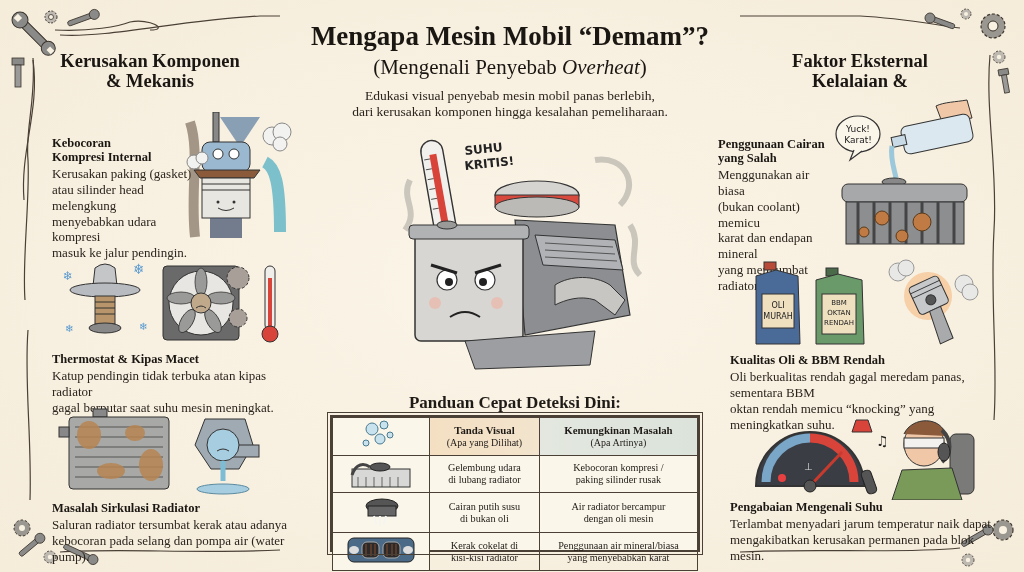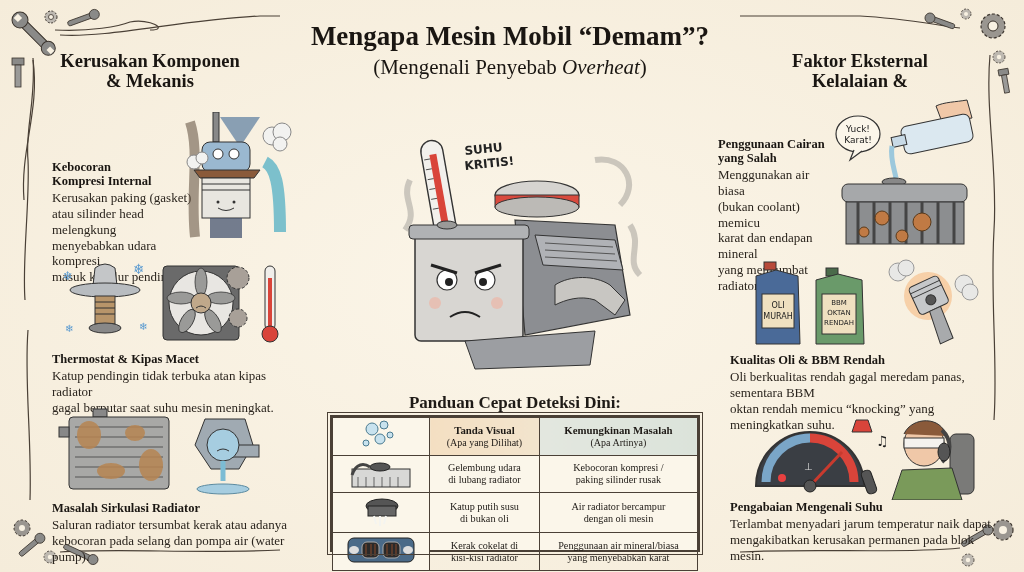--- a/index.html
+++ b/index.html
@@ -138,27 +138,31 @@
     <g transform="translate(968,560)">
       <circle r="6" fill="#bdb8b0" stroke="#3b342d" stroke-width="0.8" stroke-dasharray="2 1.5"></circle>
       <circle r="2.2" fill="#f8f1e2"></circle>
     </g>
   </svg>
 
   <div class="section-title main-title">Mengapa Mesin Mobil “Demam”?</div>
   <div class="section-title subtitle">
     <span>(Mengenali Penyebab </span><em>Overheat</em><span>)</span>
   </div>
+  <div class="intro">
+    <div>Edukasi visual penyebab mesin mobil panas berlebih,</div>
+    <div>dari kerusakan komponen hingga kesalahan pemeliharaan.</div>
+  </div>
 
   <div class="section-title left-title">
     <div>Kerusakan Komponen</div>
     <div>&amp; Mekanis</div>
   </div>
 
-  <div class="item" style="left:52px; top:136px; width:140px;margin-top:24px;">
+  <div class="item" style="left:52px; top:136px; width:140px;">
     <h3>
         <div>Kebocoran</div>
         <div>Kompresi Internal</div>
       </h3>
     <p>
       <span style="display:block">Kerusakan paking (gasket)</span>
       <span style="display:block">atau silinder head melengkung</span>
       <span style="display:block">menyebabkan udara kompresi</span>
       <span style="display:block">masuk ke jalur pendingin.</span>
     </p>
@@ -504,21 +508,21 @@
       </tr>
       <tr>
         <td class="icon-cell">
           <svg width="70" height="34" viewBox="0 0 70 34">
             <ellipse cx="36" cy="12" rx="16" ry="7" fill="#555" stroke="#222"></ellipse>
             <rect x="22" y="12" width="28" height="10" fill="#666" stroke="#222"></rect>
             <path d="M28 22 L 30 30 M 34 22 L 34 32 M 40 22 L 38 30" stroke="#f4f4f0" stroke-width="2"></path>
           </svg>
         </td>
         <td>
-              <span style="display:block">Katup putih susu</span>
+              <span style="display:block">Cairan putih susu</span>
               <span style="display:block">di bukan oli</span>
             </td>
         <td>
               <span style="display:block">Air radiator bercampur</span>
               <span style="display:block">dengan oli mesin</span>
             </td>
       </tr>
       <tr>
         <td class="icon-cell">
           <svg width="70" height="32" viewBox="0 0 70 32">

